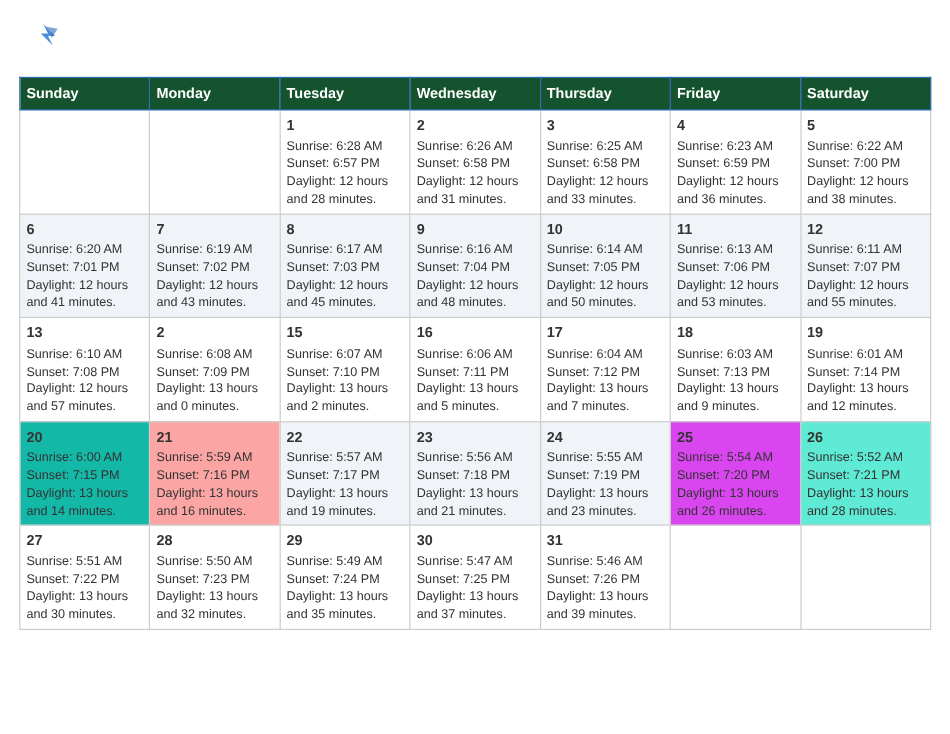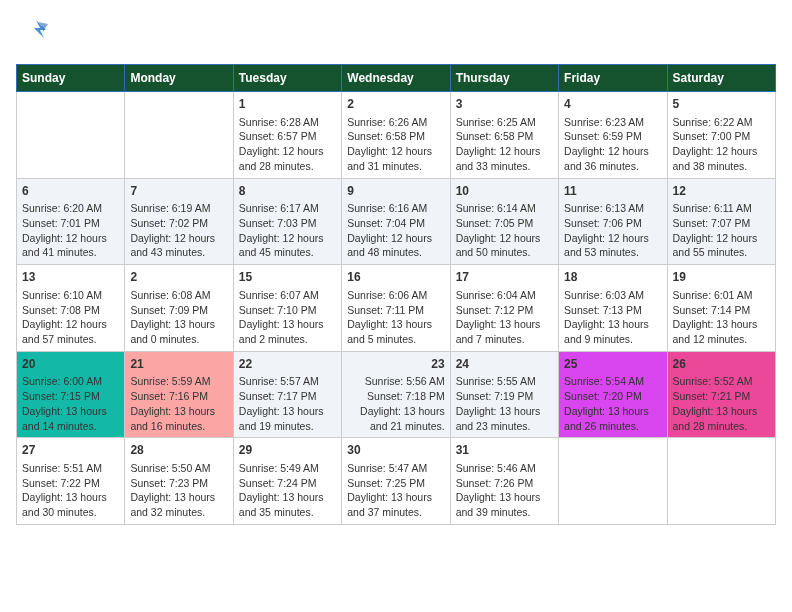--- a/index.html
+++ b/index.html
@@ -275,42 +275,42 @@
           <div>Daylight: 13 hours</div>
           <div>and 16 minutes.</div>
         </td>
         <td style="background: rgb(240, 244, 248);">
           <span class="day-number">22</span>
           <div>Sunrise: 5:57 AM</div>
           <div>Sunset: 7:17 PM</div>
           <div>Daylight: 13 hours</div>
           <div>and 19 minutes.</div>
         </td>
-        <td style="background: rgb(240, 244, 248); text-align: right;">
+        <td style="background: rgb(240, 244, 248);">
           <span class="day-number">23</span>
           <div>Sunrise: 5:56 AM</div>
           <div>Sunset: 7:18 PM</div>
           <div>Daylight: 13 hours</div>
           <div>and 21 minutes.</div>
         </td>
         <td style="background: rgb(240, 244, 248);">
           <span class="day-number">24</span>
           <div>Sunrise: 5:55 AM</div>
           <div>Sunset: 7:19 PM</div>
           <div>Daylight: 13 hours</div>
           <div>and 23 minutes.</div>
         </td>
         <td style="background: #d946ef;">
           <span class="day-number">25</span>
           <div>Sunrise: 5:54 AM</div>
           <div>Sunset: 7:20 PM</div>
           <div>Daylight: 13 hours</div>
           <div>and 26 minutes.</div>
         </td>
-        <td style="background: #ec4899;">
+        <td style="background: #5eead4;">
           <span class="day-number">26</span>
           <div>Sunrise: 5:52 AM</div>
           <div>Sunset: 7:21 PM</div>
           <div>Daylight: 13 hours</div>
           <div>and 28 minutes.</div>
         </td>
       </tr>
       <tr>
         <td>
           <span class="day-number">27</span>

